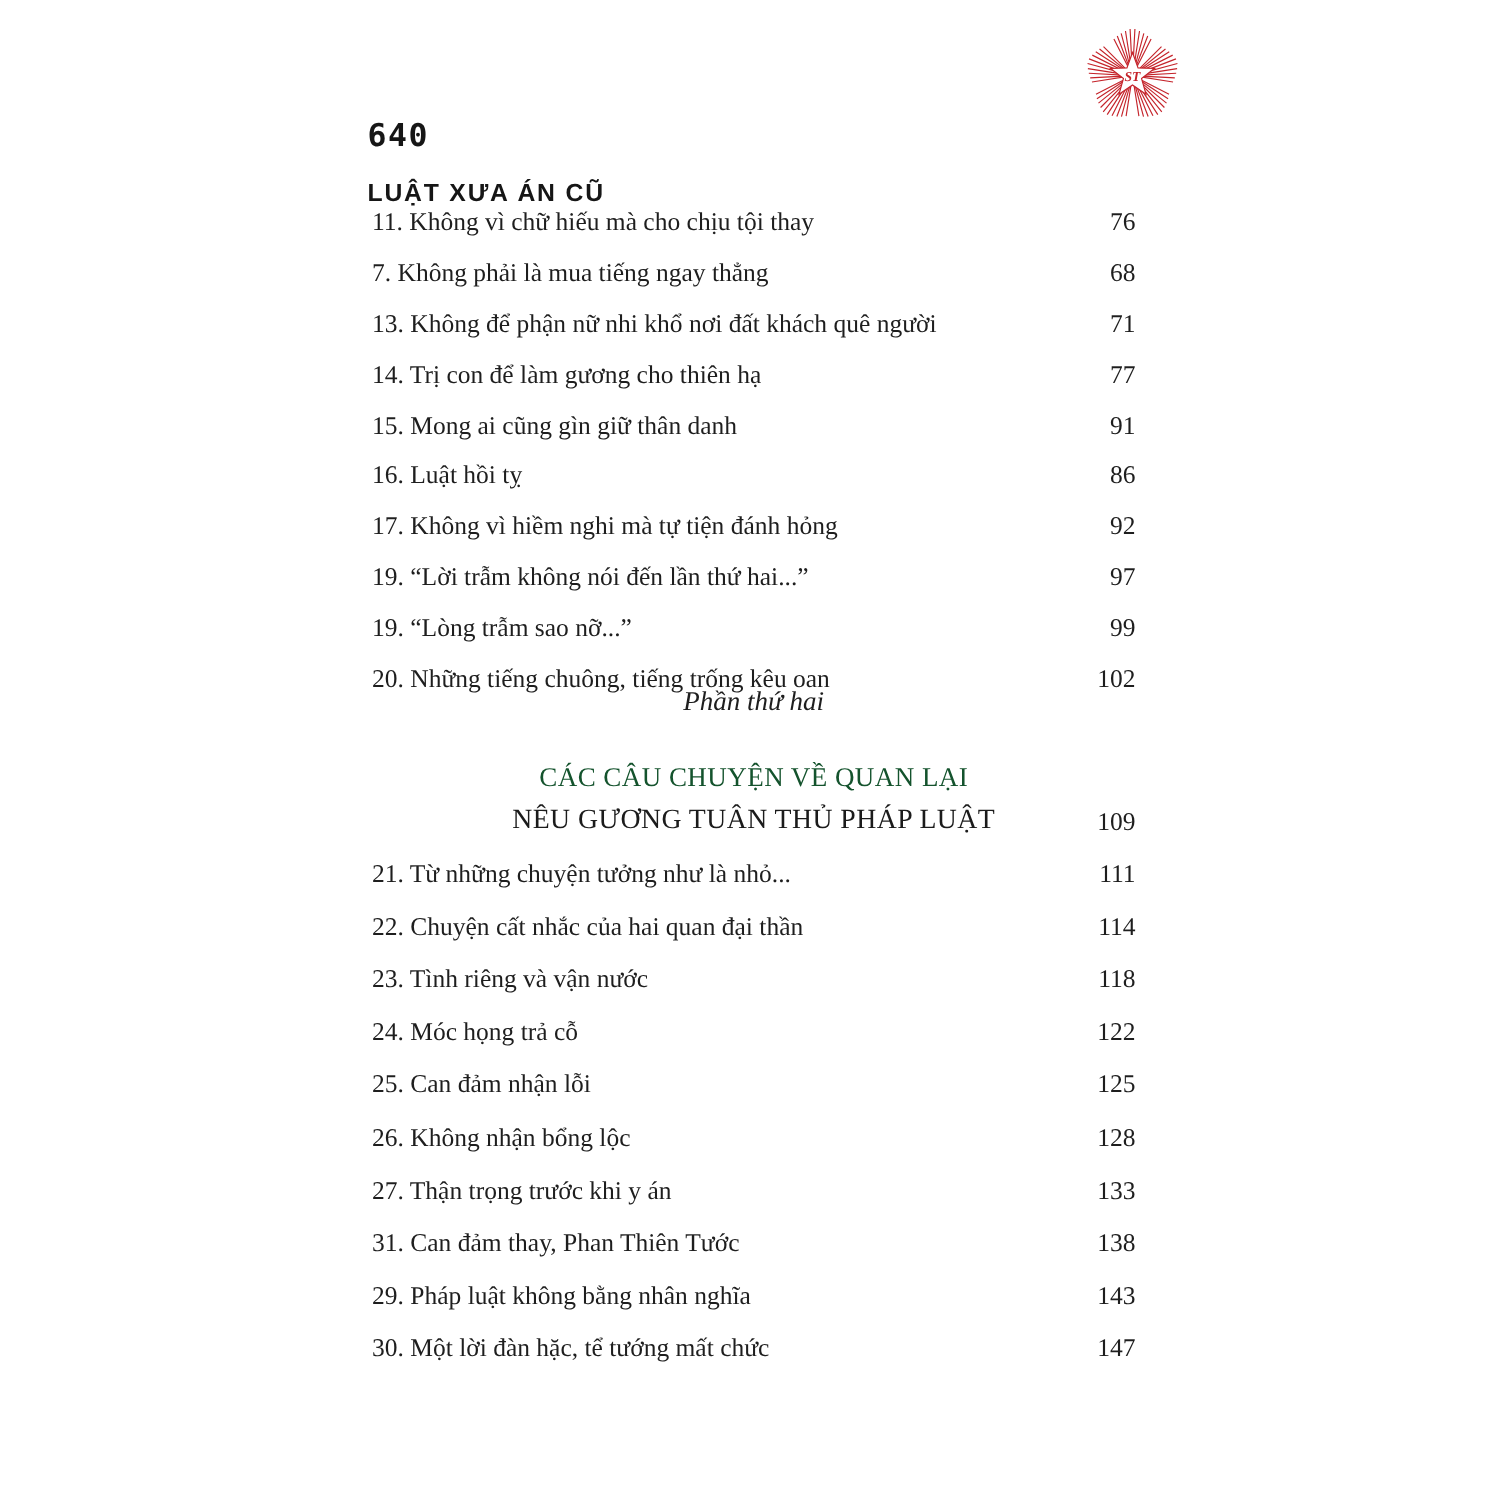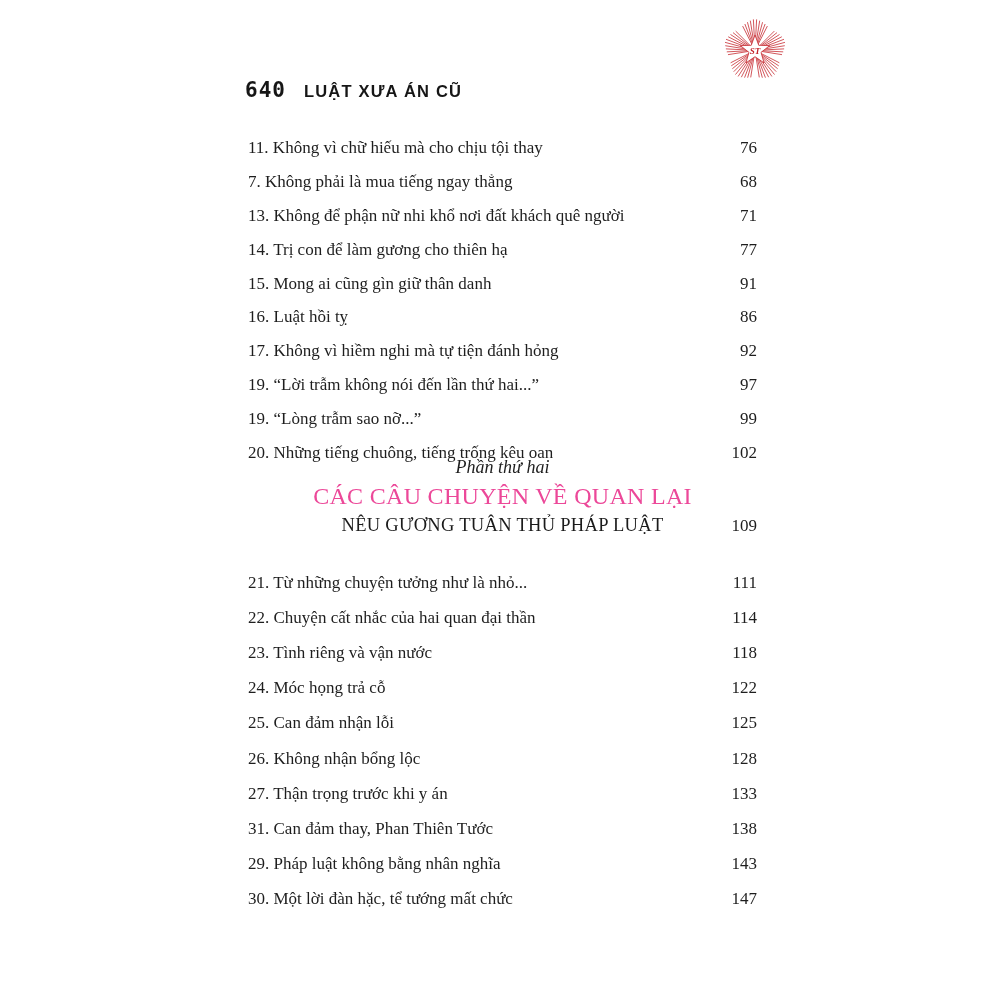--- a/index.html
+++ b/index.html
@@ -7,21 +7,21 @@
     position:relative;
     width:1000px;height:1000px;
     background:#ffffff;
     font-family:"Liberation Serif", serif;
     color:#1e1e1e;
     overflow:hidden;
   }
   
   .header{
     position:absolute;top:78px;left:245px;
-    display:flex;align-items:baseline;gap:18px;
+    display:flex;align-items:baseline;gap:18px;flex-direction:column;
   }
   .folio{
     font-family:"DejaVu Sans Mono", monospace;
     font-weight:700;font-size:21px;letter-spacing:1px;color:#161616;
   }
   .book-title{
     font-family:"Liberation Sans", sans-serif;
     font-weight:700;font-size:16.5px;letter-spacing:1.2px;color:#161616;
   }
   
@@ -44,21 +44,21 @@
   .toc .p{font-size:17px;}
   
   .section-heading{
     position:absolute;left:248px;top:453px;width:509px;
     text-align:center;
   }
   .section-kicker{
     font-style:italic;font-size:18px;line-height:29px;color:#1e1e1e;
   }
   .section-line1{
-    font-size:24px;line-height:29px;letter-spacing:0.3px;color:#ec4899;
+    font-size:18px;line-height:29px;letter-spacing:0.3px;color:#14532d;margin-top:22px;
   }
   .section-line2-row{
     position:relative;line-height:29px;
   }
   .section-line2{
     font-size:18.5px;letter-spacing:0.3px;color:#1b1b1b;
   }
   .section-page{
     position:absolute;right:0;top:0;font-size:17px;line-height:29px;
   }

